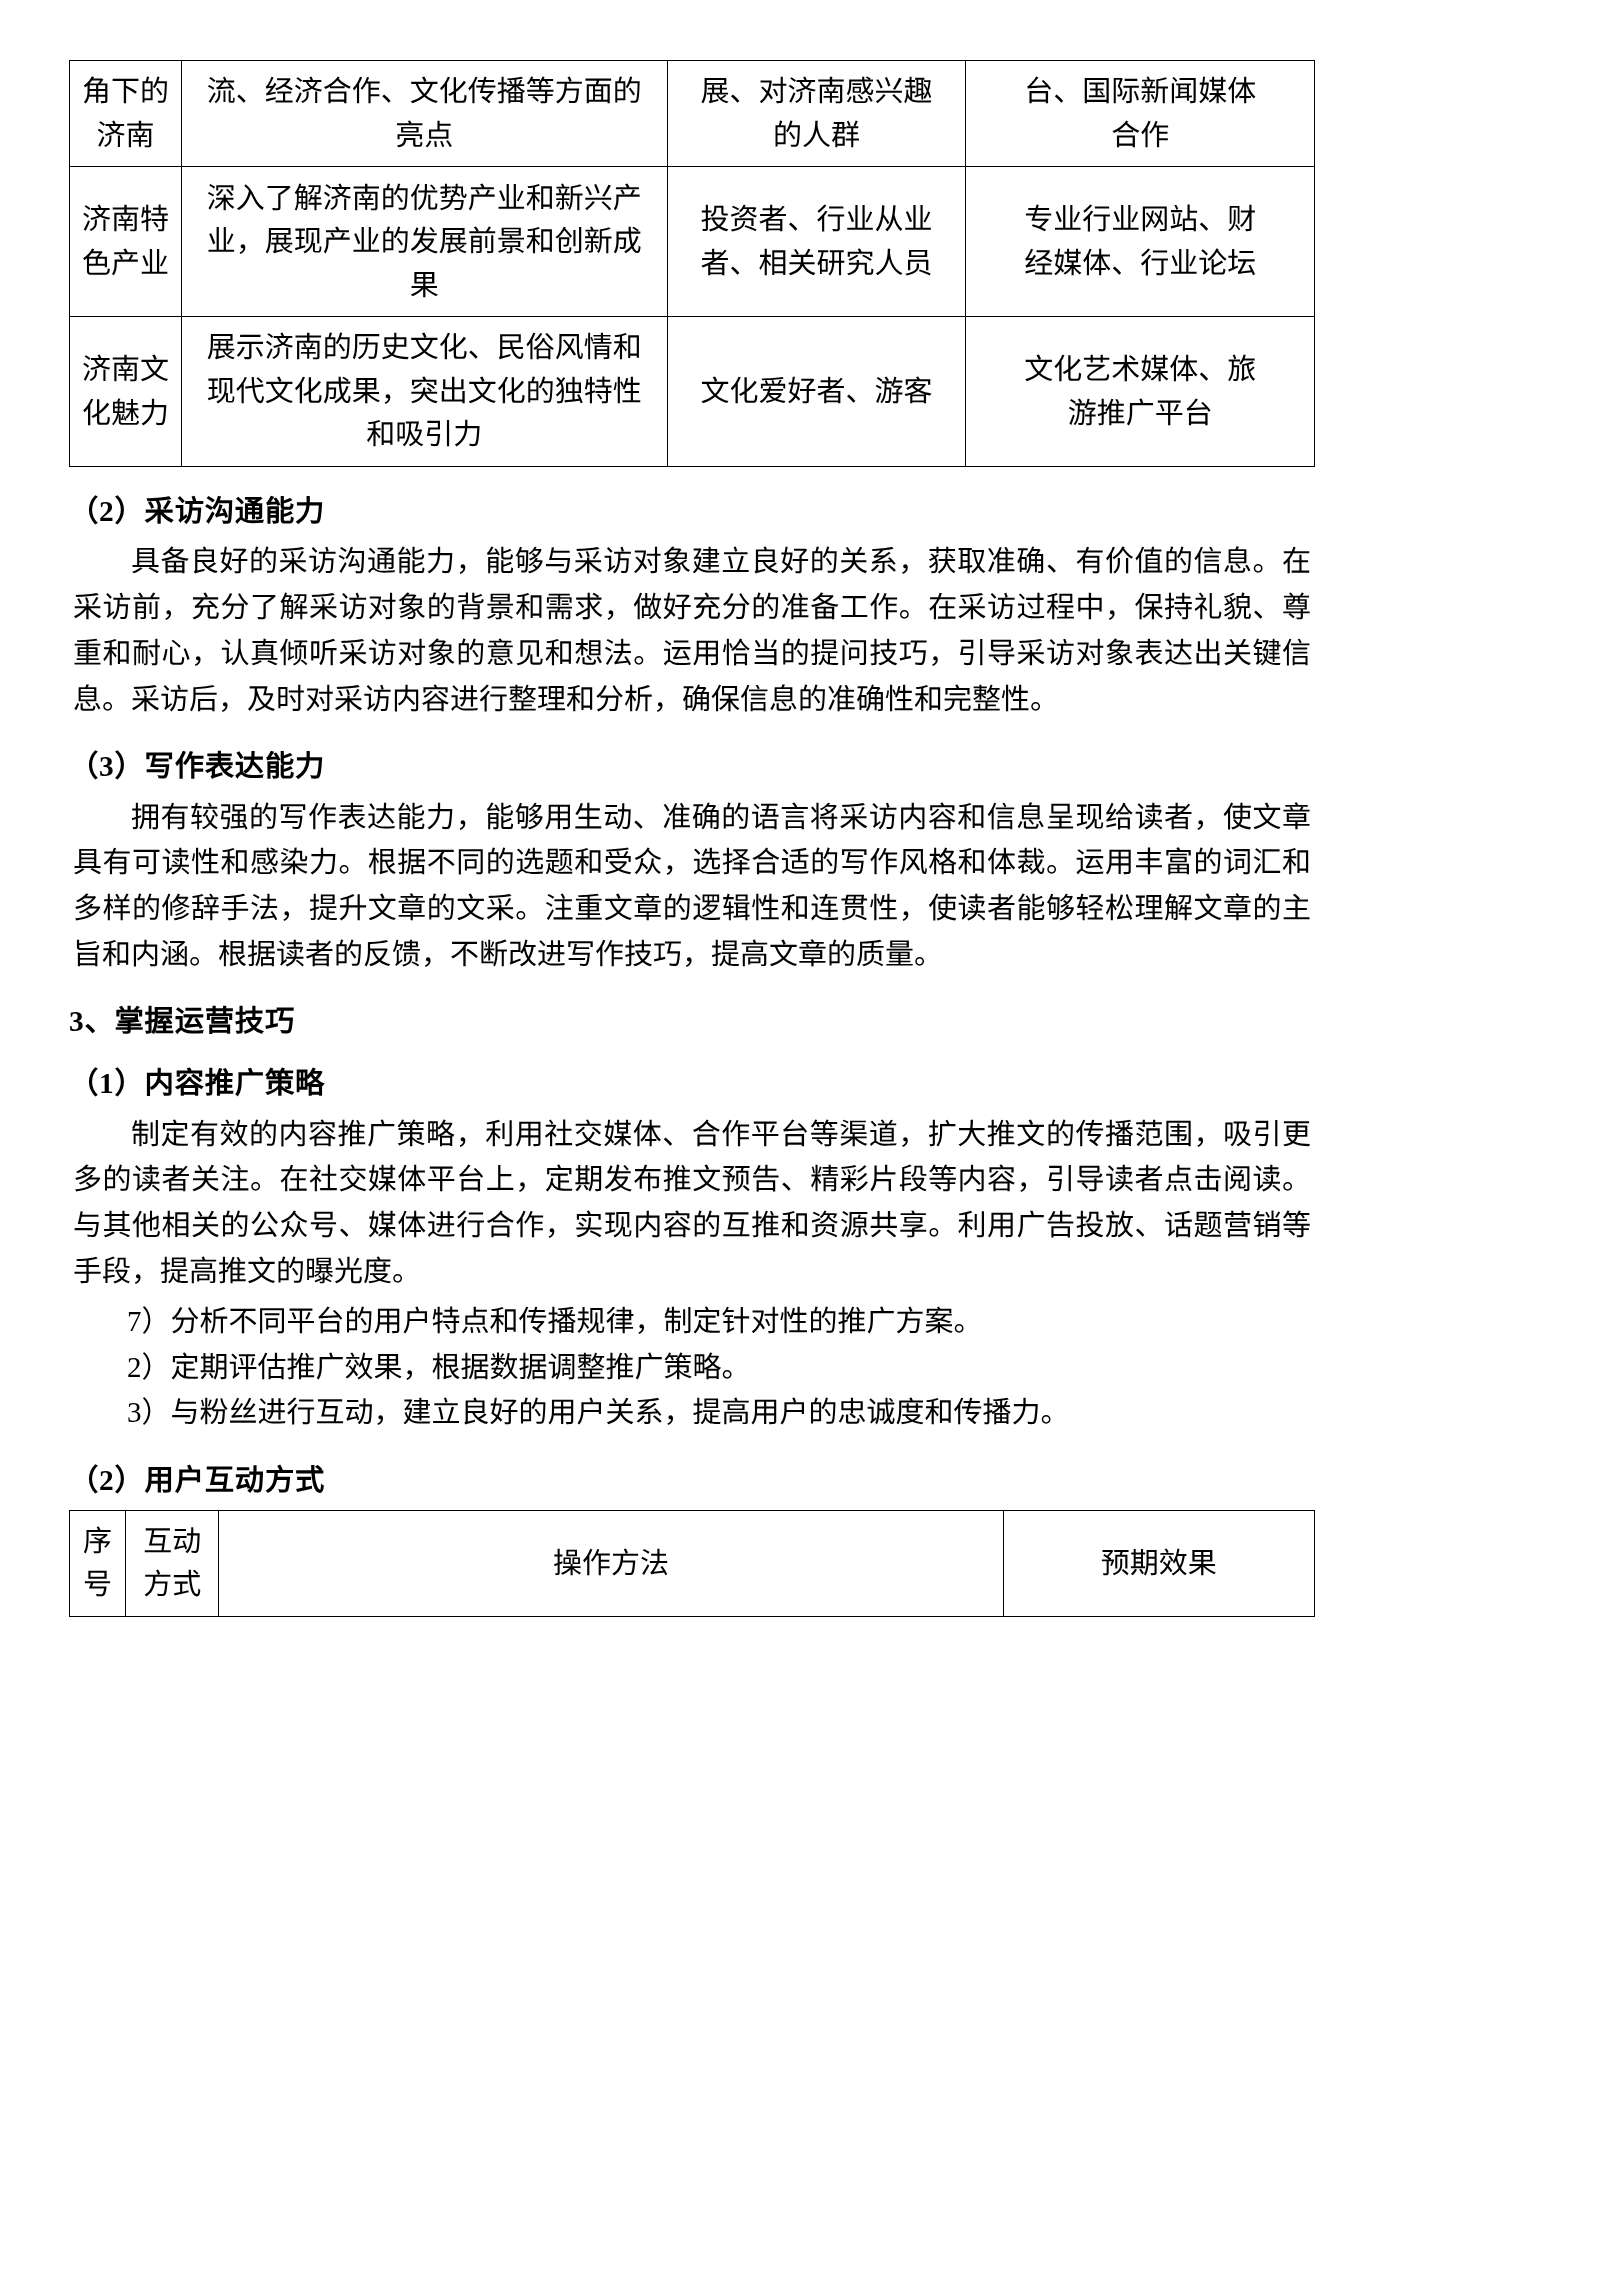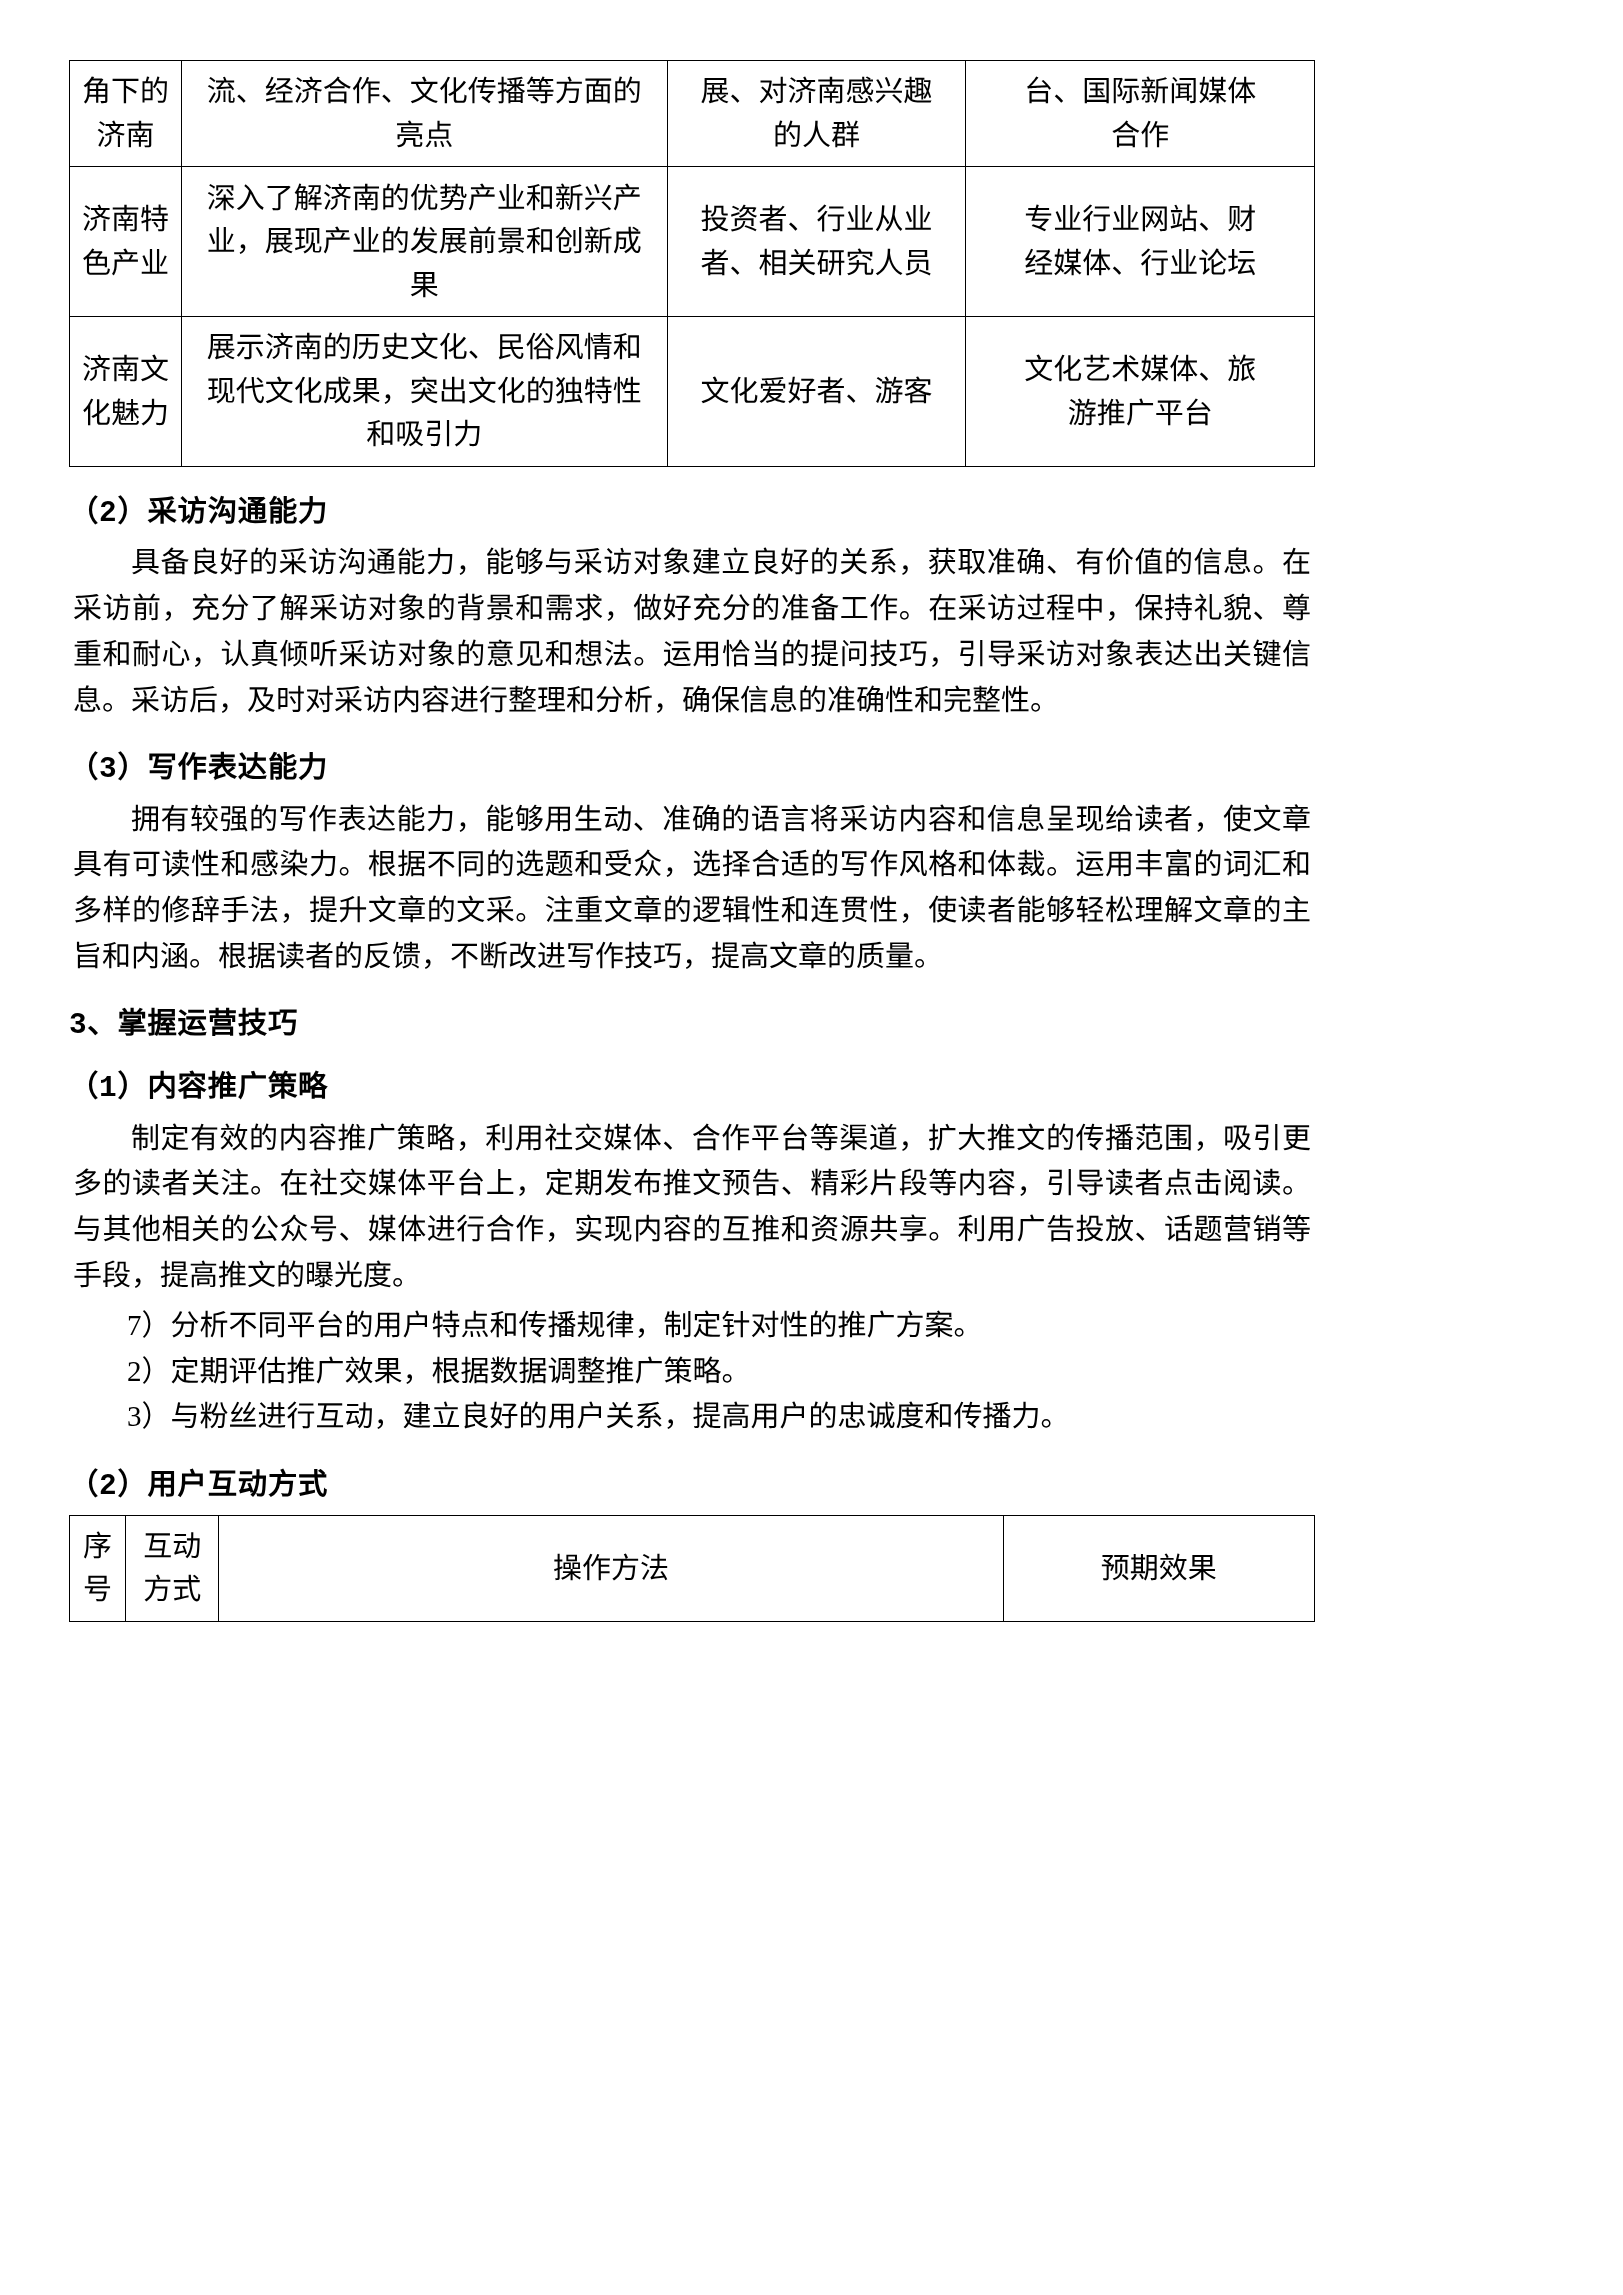--- a/index.html
+++ b/index.html
@@ -33,21 +33,21 @@
     font-weight: normal;
     padding: 9.2px 6.5px;
     line-height: 1.5;
     font-size: 29px;
     overflow: hidden;
   }
   h3.doc-heading {
     font-size: 29.4px;
     font-weight: 700;
     margin: 19.6px 0 10.5px 0;
-    font-family: Liberation Mono, monospace;
+    font-family: Liberation Serif, serif;
     letter-spacing: 0.7px;
   }
   p.body-para {
     margin: 4px;
     text-align: justify;
     text-indent: 2em;
     line-height: 1.58;
   }
   p.list-line {
     margin: 0;

